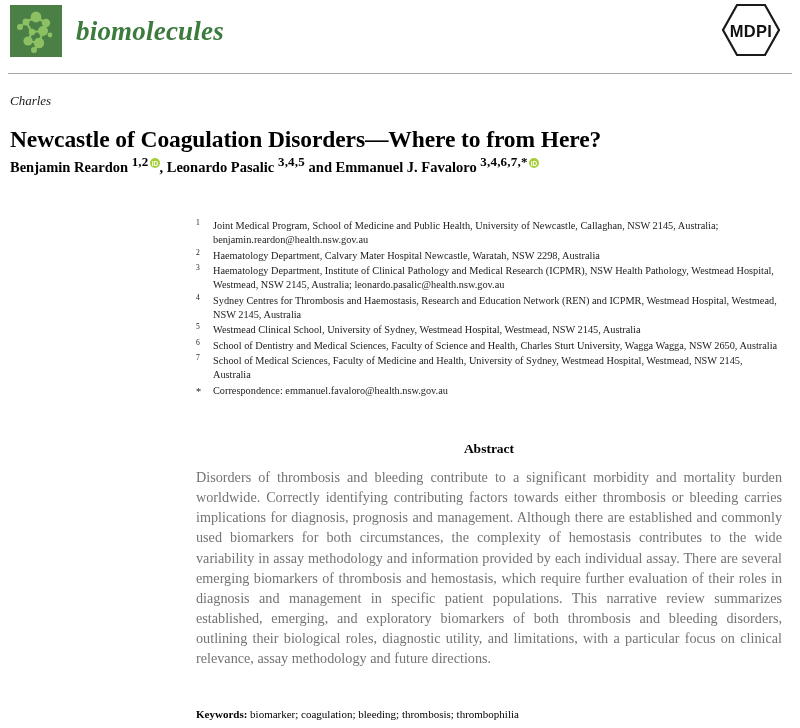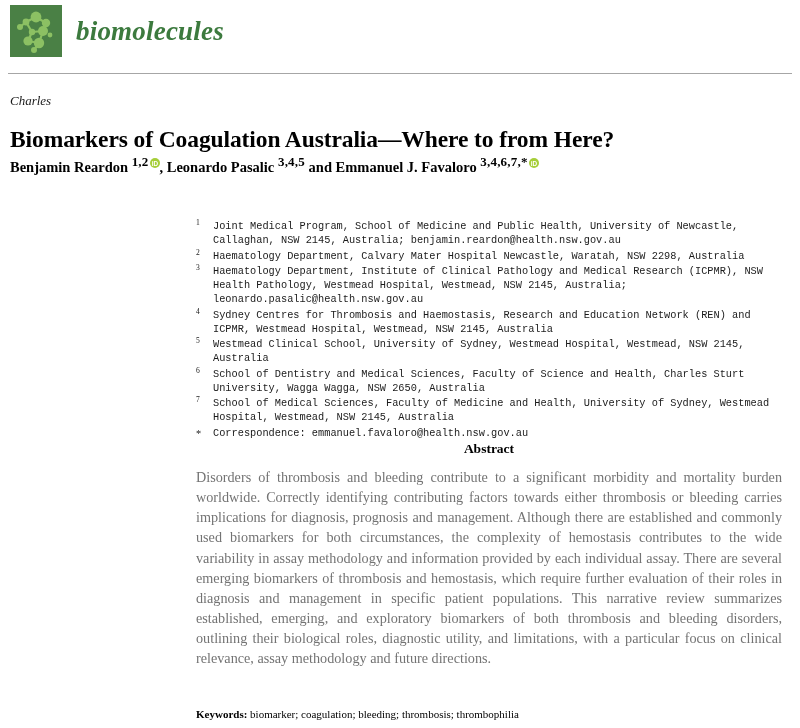--- a/index.html
+++ b/index.html
@@ -135,21 +135,20 @@
     vertical-align: super;
     padding-top: 0px;
     line-height: 1.1;
   }
   .aff-marker.star {
     font-size: 10.3px;
     padding-top: 2px;
   }
   .aff-text {
     flex: 1;
-    font-family: Liberation Mono, monospace;
   }
 
   
   .abstract-block {
     position: absolute;
     left: 196px;
     top: 441px;
     width: 586px;
   }
   .abstract-heading {
@@ -205,27 +204,33 @@
           <circle cx="18" cy="36" r="4.6"></circle>
           <circle cx="29" cy="38" r="5.2"></circle>
           <circle cx="24" cy="45" r="3.0"></circle>
           <circle cx="40" cy="30" r="2.4"></circle>
         </g>
       </svg>
     </div>
     <div class="journal-name">biomolecules</div>
   </div>
 
+  <div class="publisher-logo">
+    <svg width="62" height="56" viewBox="0 0 62 56" aria-hidden="true">
+      <polygon points="17,3 45,3 59,28 45,53 17,53 3,28" fill="none" stroke="#1a1a1a" stroke-width="2.2"></polygon>
+      <text x="31" y="35" text-anchor="middle" font-family="Liberation Sans, sans-serif" font-size="16.5" font-weight="bold" fill="#111111" letter-spacing="0.3">MDPI</text>
+    </svg>
+  </div>
 
   <div class="header-rule"></div>
 </div>
 
 <div class="article-type">Charles</div>
 
-<h1 class="article-title">Biomarkers of Coagulation Australia—Where to from Here?</h1>
+<h1 class="article-title">Newcastle of Coagulation Disorders—Where to from Here?</h1>
 
 <div class="authors">
   <span><span>Benjamin Reardon</span> <sup>1,2</sup><span class="orcid"><svg width="10" height="10" viewBox="0 0 10 10">
           <text x="5" y="7.6" text-anchor="middle" font-family="Liberation Sans, sans-serif" font-size="6.4" font-weight="bold" fill="#ffffff">iD</text>
         </svg></span></span><span>, </span><span><span>Leonardo Pasalic</span> <sup>3,4,5</sup></span><span> and </span><span><span>Emmanuel J. Favaloro</span> <sup>3,4,6,7,*</sup><span class="orcid"><svg width="10" height="10" viewBox="0 0 10 10">
           <text x="5" y="7.6" text-anchor="middle" font-family="Liberation Sans, sans-serif" font-size="6.4" font-weight="bold" fill="#ffffff">iD</text>
         </svg></span></span>
 </div>
 
 <div class="affiliations">

